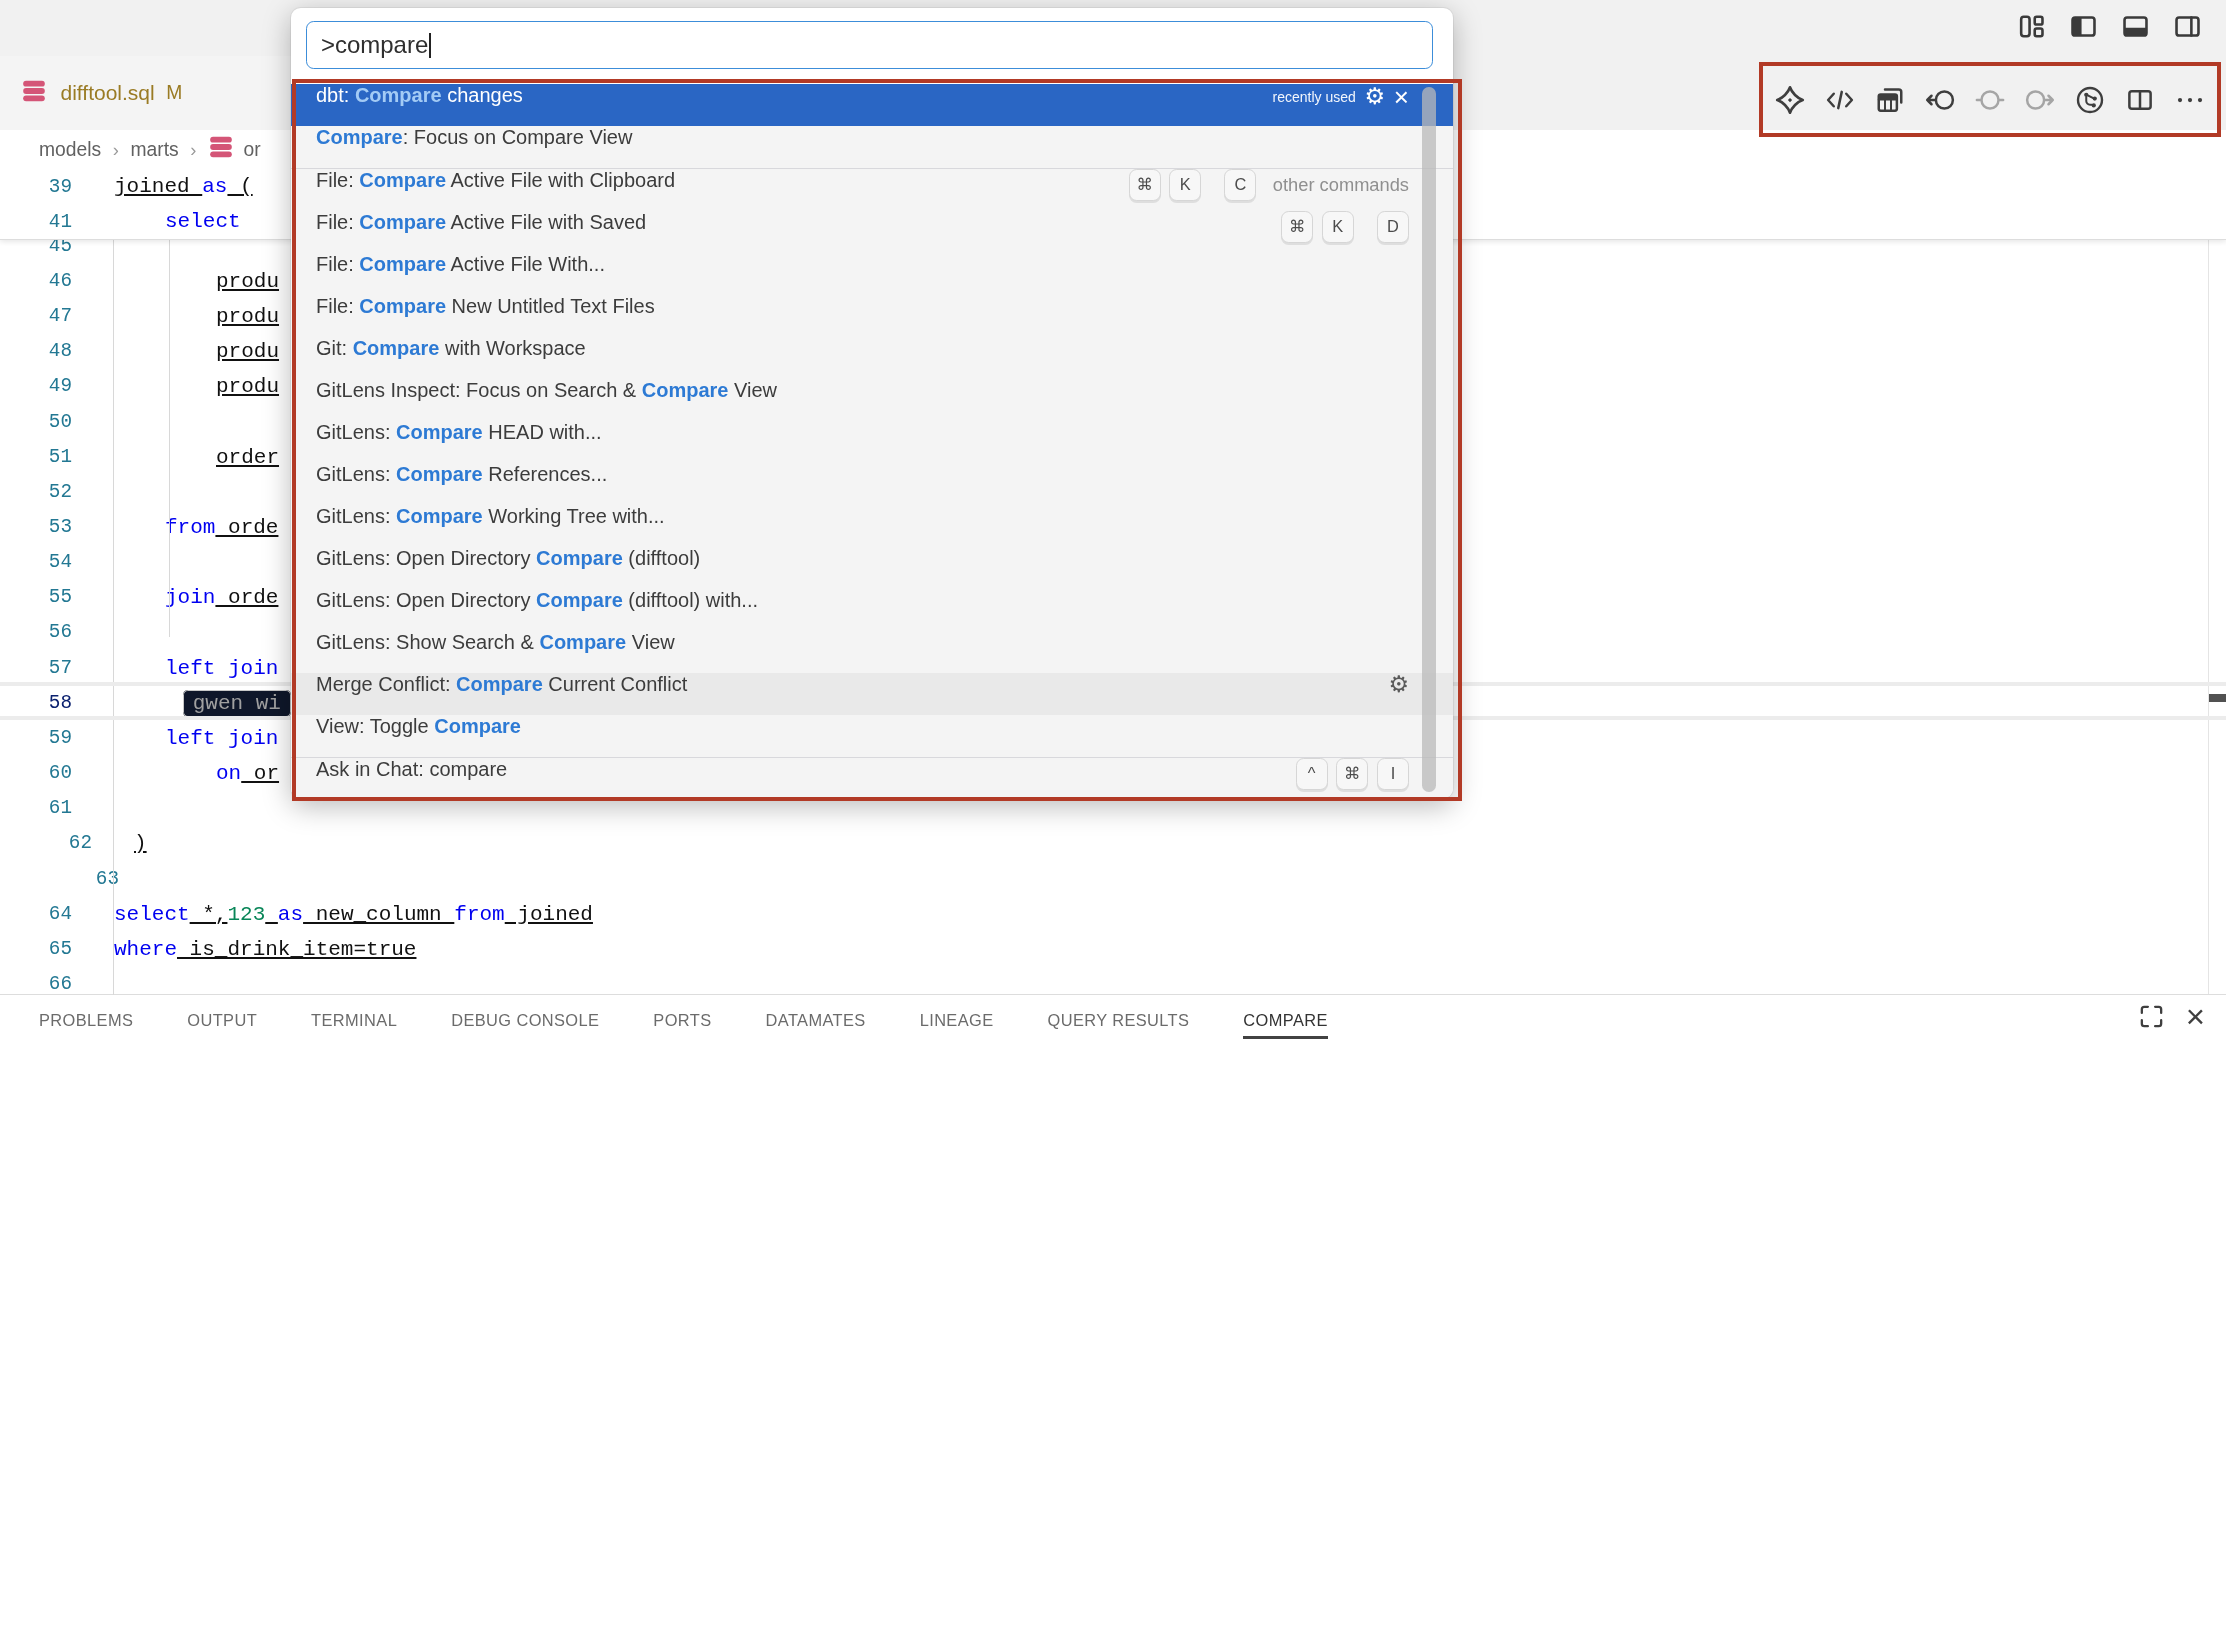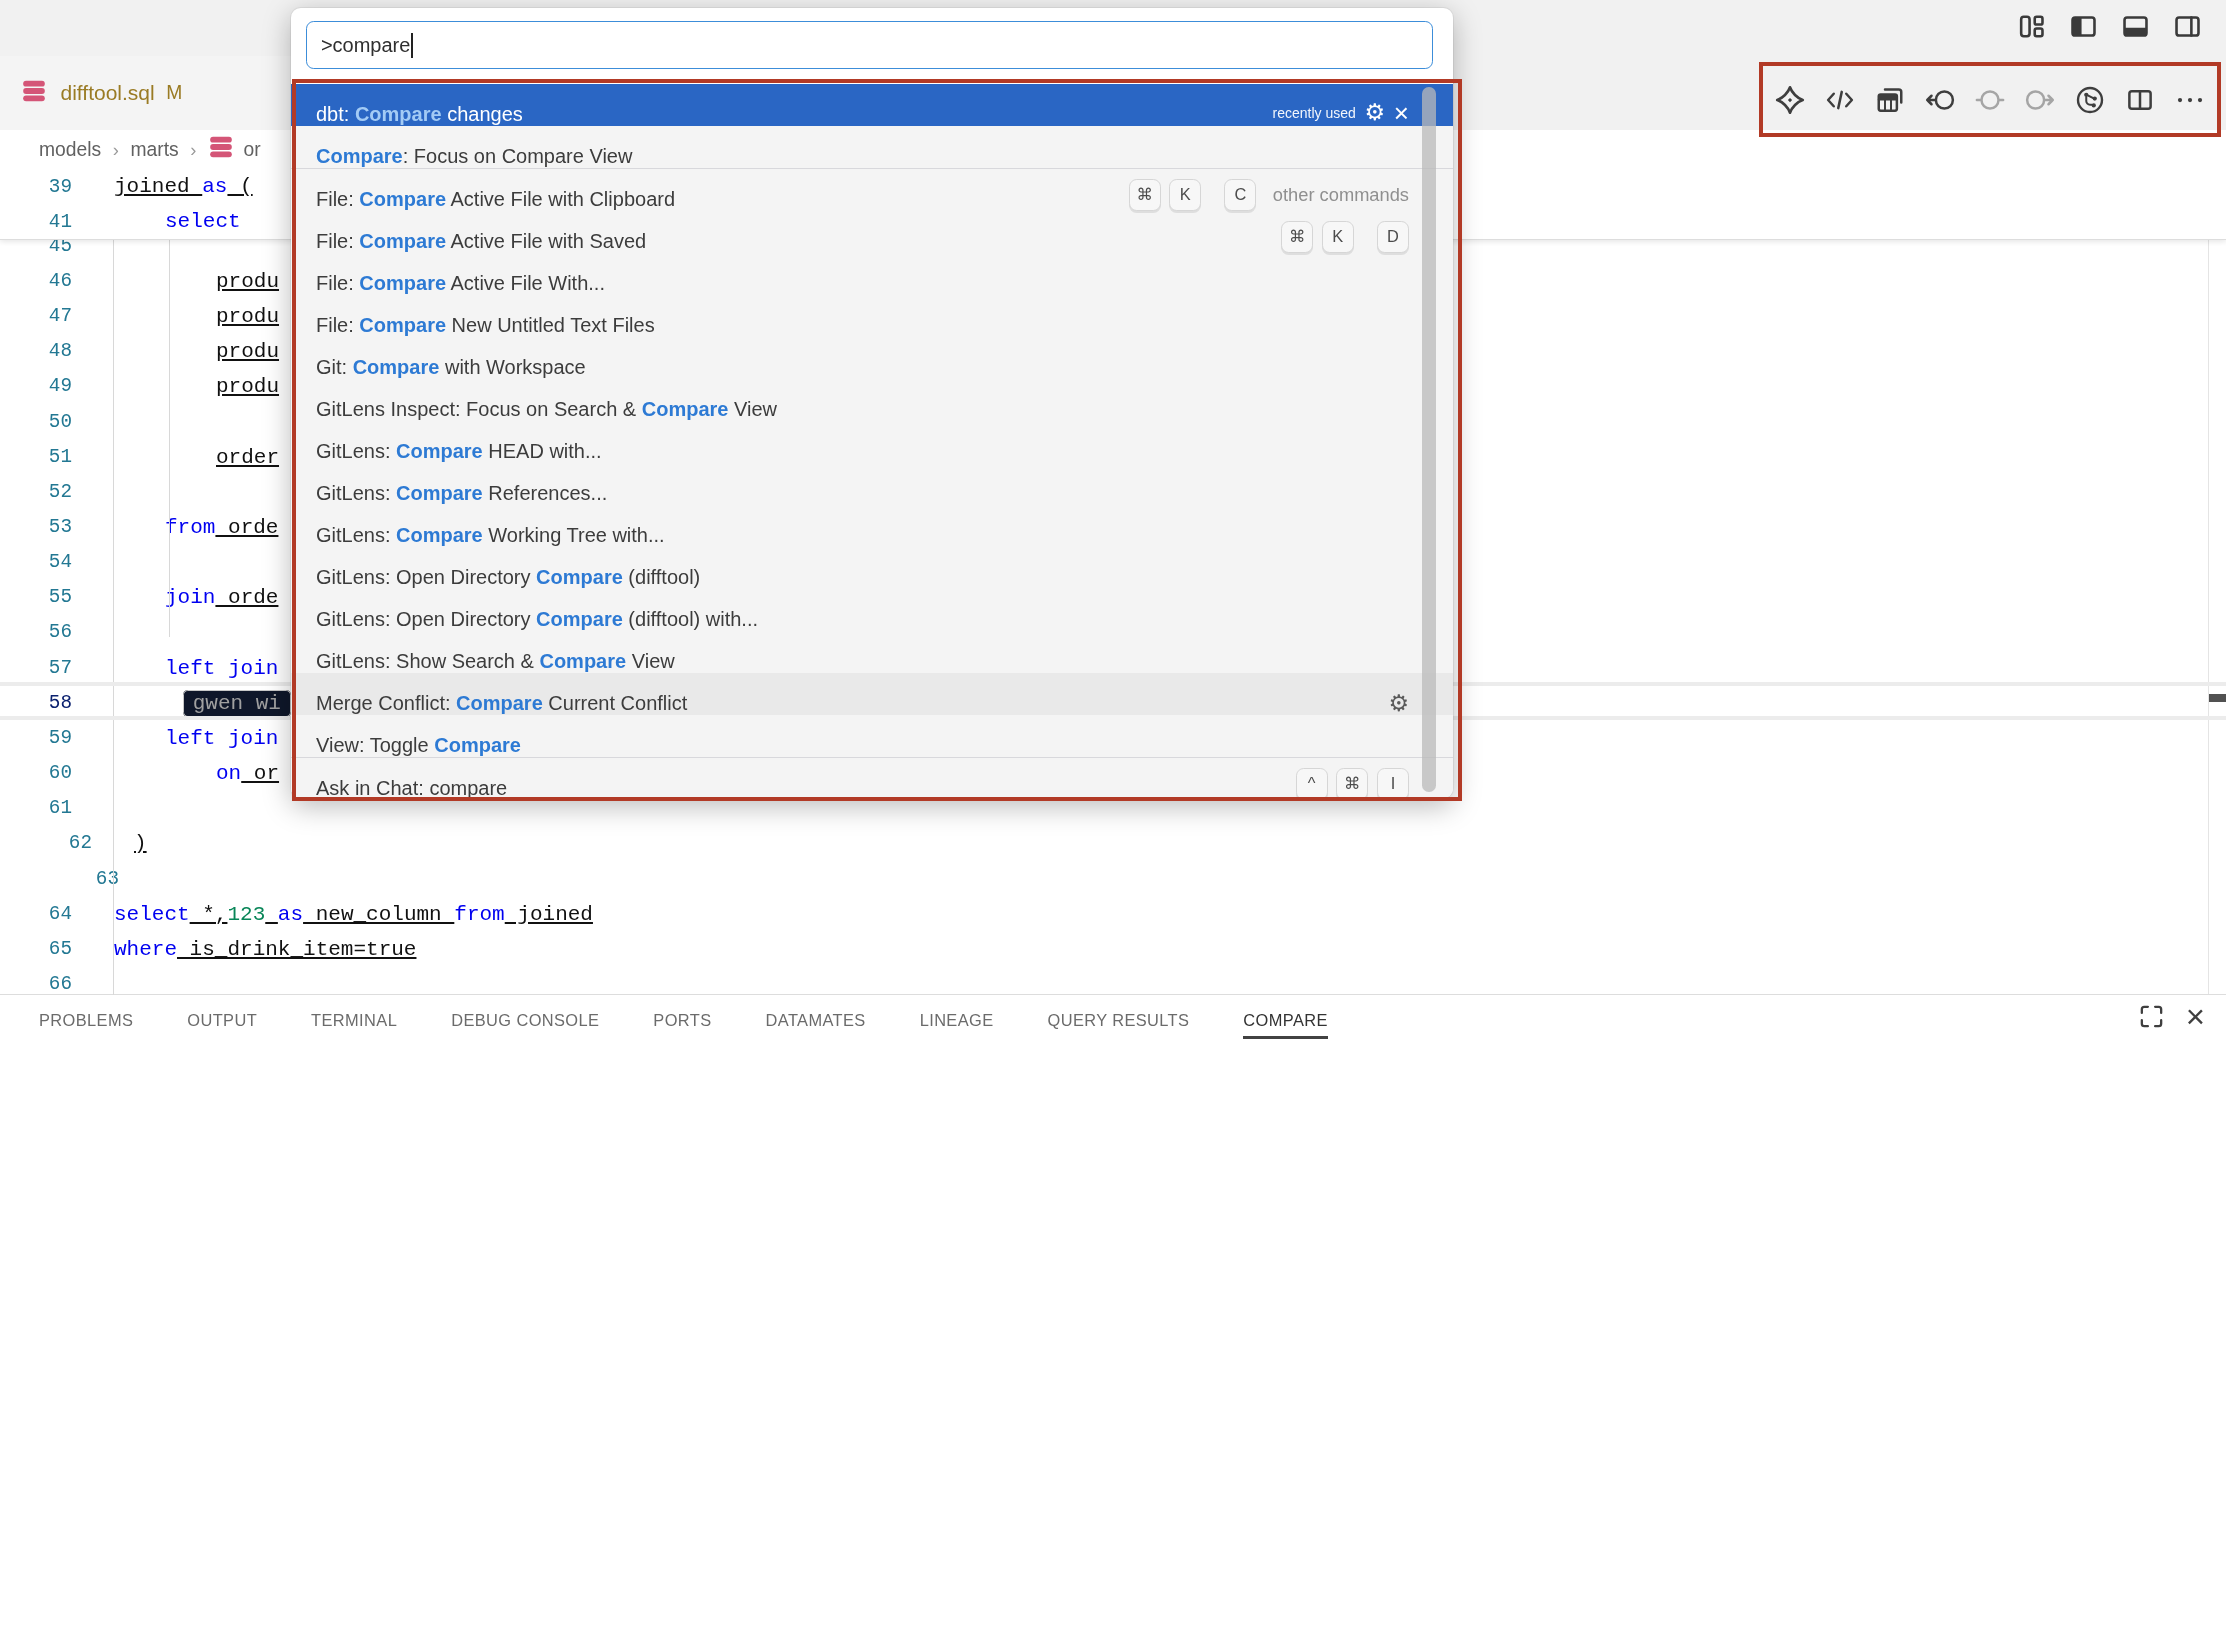--- a/index.html
+++ b/index.html
@@ -41,24 +41,24 @@
   .ghost{color:#a0a0a0;background:#0f172a;border:1px solid #c8c8c8;border-radius:4.8px;padding:1px 8.7px 1.9px 8.7px;}
   .sticky{position:absolute;left:0;top:0;width:2226px;height:70px;background:#fff;z-index:8;box-shadow:0 2.9px 4.8px rgba(0,0,0,.09);border-bottom:1px solid #ddd;}
   .sticky .code-row{position:relative;height:35px;}
   .iguide{position:absolute;width:1px;background:#d8d8d8;z-index:1;}
   .cl-band{position:absolute;left:0;width:2226px;height:3.9px;background:#ececec;z-index:2;}
   .ruler-line{position:absolute;left:2208px;top:0;width:1px;height:826px;background:#e4e4e4;}
   .ruler-marker{position:absolute;left:2209px;width:17.4px;height:7.7px;background:#515151;}
 
   
   .qp{position:absolute;left:291px;top:7.7px;width:1162px;height:790px;background:#ffffff;border-radius:9.7px;overflow:hidden;z-index:50;box-shadow:0 7.7px 29px rgba(0,0,0,.28),0 0 0 1px rgba(0,0,0,.05);}
-  .qp-input{position:absolute;left:15.4px;top:13.5px;width:1127px;height:48px;background:#fff;border:1.9px solid #3c8dd9;border-radius:7.7px;box-sizing:border-box;display:flex;align-items:center;font-size:20px;color:#2f2f2f;padding-left:13.5px;cursor:text;}
+  .qp-input{position:absolute;left:15.4px;top:13.5px;width:1127px;height:48px;background:#fff;border:1.9px solid #3c8dd9;border-radius:7.7px;box-sizing:border-box;display:flex;align-items:center;font-size:24px;color:#2f2f2f;padding-left:13.5px;cursor:text;}
   .caret{display:inline-block;width:1.9px;height:25px;background:#222;margin-left:1px;}
   .qp-list{position:absolute;left:0;top:76px;width:1162px;height:714px;background:#f4f4f4;}
-  .qp-row{height:42px;display:flex;align-items:flex-end;padding:0 44px 0 25px;font-size:20px;color:#3c3c3c;box-sizing:border-box;cursor:pointer;gap:32px;}
+  .qp-row{height:42px;display:flex;align-items:flex-start;padding:0 44px 0 25px;font-size:20px;color:#3c3c3c;box-sizing:border-box;cursor:pointer;gap:32px;}
   .qp-row .hl{color:var(--match);font-weight:bold;}
   .qp-row.selected{background:var(--selblue);color:#ffffff;}
   .qp-row.selected .hl{color:#a3cbf5;}
   .qp-row.hover{background:#e9e9e9;}
   .qp-sep{height:1px;background:#d8d8dc;margin:0;}
   .qp-right{margin-left:auto;display:flex;align-items:center;gap:8.7px;}
   .kbd{display:inline-flex;align-items:center;justify-content:center;min-width:32px;height:32px;padding:0 6.8px;border-radius:7.7px;background:#f7f7f7;border:1px solid #d6d6d6;box-shadow:0 1.9px 0 rgba(0,0,0,.09);font-size:16.4px;color:#4c4c4c;box-sizing:border-box;}
   .kbd-gap{width:5.8px;}
   .note{font-size:18.3px;color:#8f8f8f;margin-left:7.7px;}
   .badge{font-size:14px;color:#f2f6fc;margin-right:0;}

